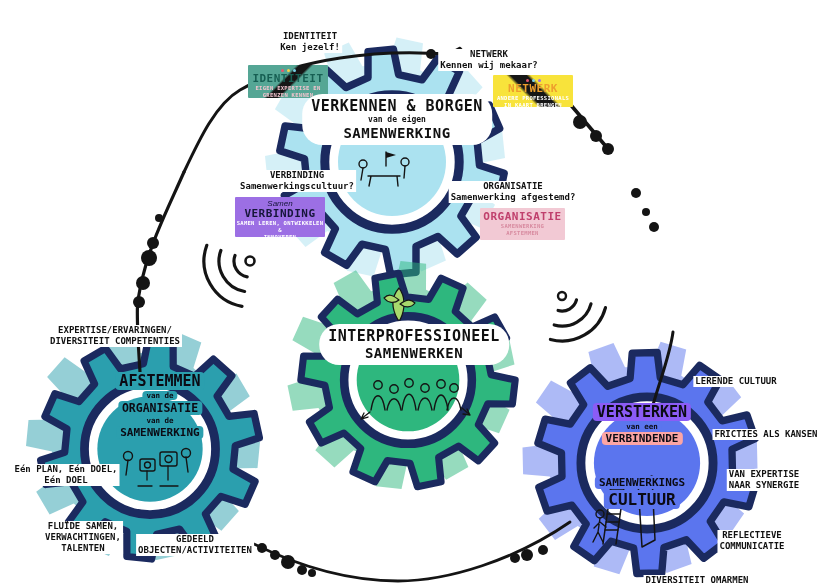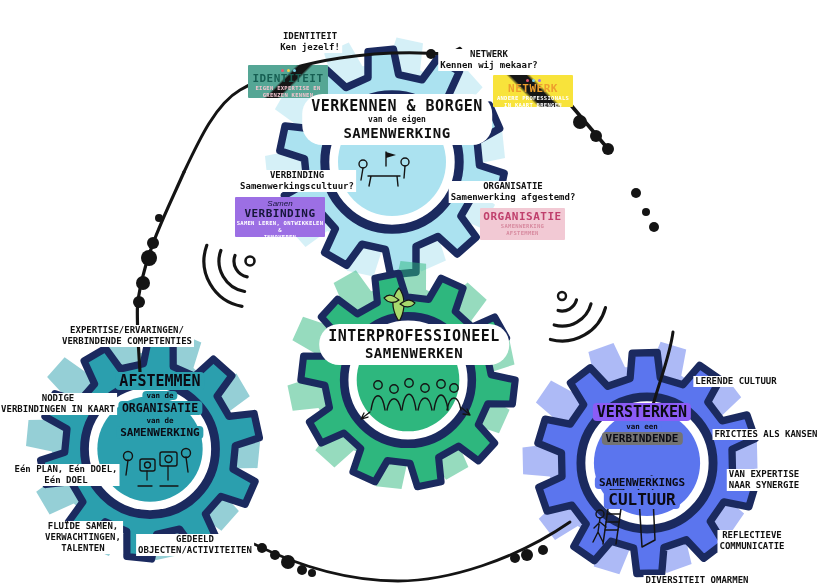--- a/index.html
+++ b/index.html
@@ -177,21 +177,21 @@
     <span style="background-color: rgb(43, 159, 174);">AFSTEMMEN</span>
     <span style="background-color: rgb(43, 159, 174);">van de</span>
     <span style="background-color: rgb(43, 159, 174);">ORGANISATIE</span>
     <span style="background-color: rgb(43, 159, 174);">van de</span>
     <span style="background-color: rgb(43, 159, 174);">SAMENWERKING</span>
   </div>
 
   <div class="gear-lines right-lines" style="left:642px;top:402px;">
     <span style="background-color: #8b5cf6;">VERSTERKEN</span>
     <span style="background-color: rgb(91, 117, 238);">van een</span>
-    <span style="background-color: #737373;">VERBINDENDE</span>
+    <span style="background-color: #fca5a5;">VERBINDENDE</span>
     <span style="background-color: rgb(91, 117, 238); margin-top: 31px;">SAMENWERKINGS</span>
     <span style="background-color: rgb(91, 117, 238);">CULTUUR</span>
   </div>
 
   <div class="card" id="card-identiteit" style="left: 248px; top: 65px; width: 80px; height: 33px; background-color: rgb(85, 166, 149);">
     <div class="card-dots">
         <i style="background:#e8566e"></i>
         <i style="background:#f7d348"></i>
         <i style="background:#7ad1e8"></i>
       </div>
@@ -241,27 +241,23 @@
     <span>Kennen wij mekaar?</span>
   </div>
   <div class="callout" style="left:297px;top:170px;">
     <span>VERBINDING</span>
     <span>Samenwerkingscultuur?</span>
   </div>
   <div class="callout" style="left:513px;top:181px;">
     <span>ORGANISATIE</span>
     <span>Samenwerking afgestemd?</span>
   </div>
-  <div class="callout" style="left:127px;top:325px;">
+  <div class="callout" style="left:115px;top:325px;">
     <span>EXPERTISE/ERVARINGEN/</span>
-    <span>VERBINDENDE COMPETENTIES</span>
-  </div>
-  <div class="callout" style="left:58px;top:393px;">
-    <span>NODIGE</span>
-    <span>VERBINDINGEN IN KAART</span>
+    <span>DIVERSITEIT COMPETENTIES</span>
   </div>
   <div class="callout" style="left:66px;top:464px;">
     <span>Eén PLAN, Eén DOEL,</span>
     <span>Eén DOEL</span>
   </div>
   <div class="callout" style="left:83px;top:521px;">
     <span>FLUÏDE SAMEN,</span>
     <span>VERWACHTINGEN,</span>
     <span>TALENTEN</span>
   </div>

